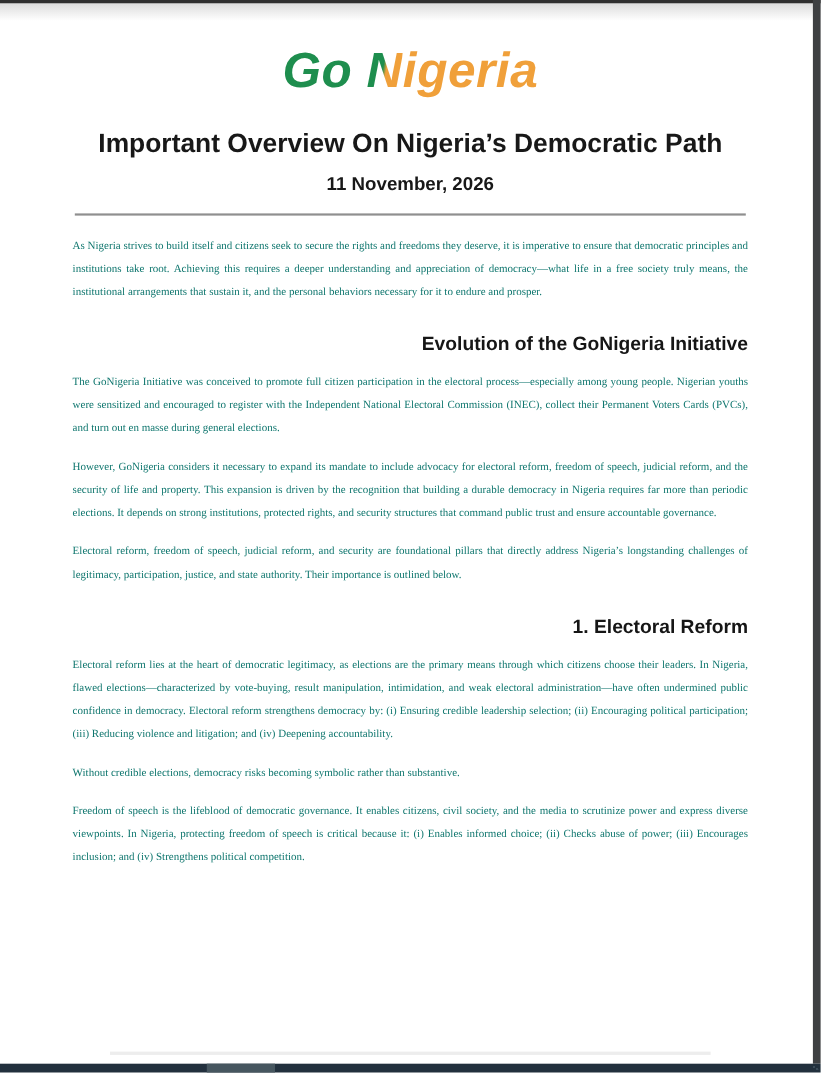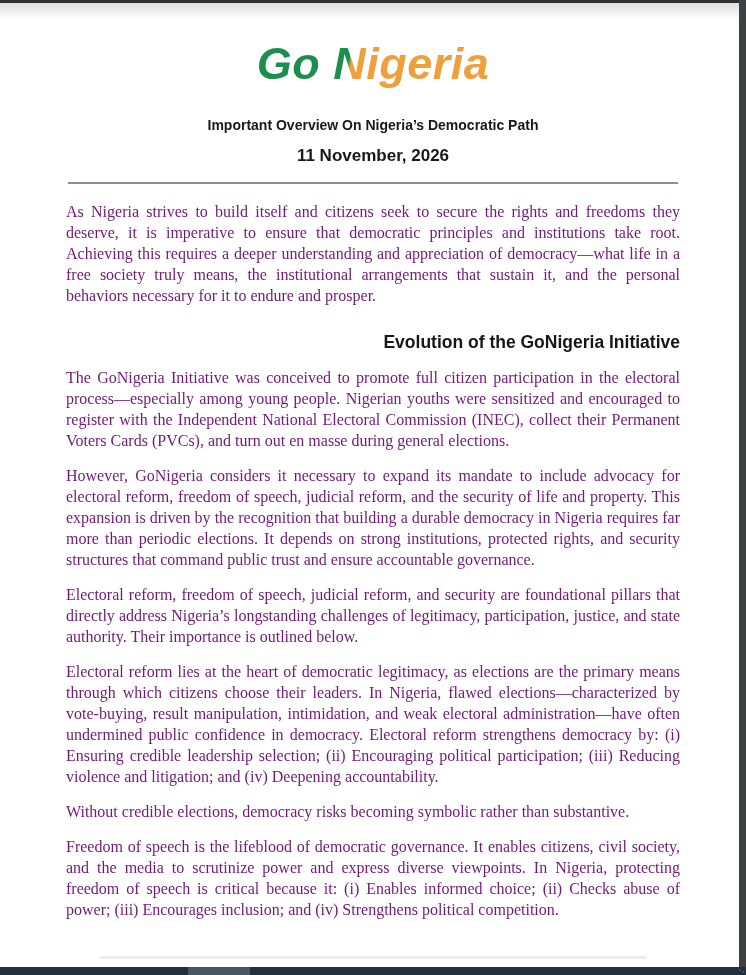--- a/index.html
+++ b/index.html
@@ -72,43 +72,43 @@
     -webkit-background-clip: text;
     background-clip: text;
     color: transparent;
   }
   .logo .lg-orange { color: #f0a03a; }
 
   .doc-title {
     text-align: center;
     font-family: "Liberation Sans", sans-serif;
     font-weight: 700;
-    font-size: 14px;
+    font-size: 24px;
     color: #181818;
     margin-top: 27px;
   }
   .doc-date {
     text-align: center;
     font-family: "Liberation Sans", sans-serif;
     font-weight: 700;
     font-size: 17px;
     color: #181818;
     margin-top: 13px;
   }
   .title-divider {
     border: none;
     border-top: 2px solid #8f8f8f;
     margin: 16px 2px 0 2px;
   }
 
   .doc p {
-    font-size: 16px;
+    font-size: 10px;
     line-height: 21px;
     text-align: justify;
-    color: #701a75;
+    color: #0f766e;
     margin-top: 14px;
   }
   .doc p.first { margin-top: 17px; }
   .doc h2 {
     font-family: "Liberation Sans", sans-serif;
     font-weight: 700;
     font-size: 17.5px;
     color: #161616;
     margin-top: 26px;
     text-align: right;
@@ -130,20 +130,21 @@
 
     <hr class="title-divider">
 
     <p class="first">As Nigeria strives to build itself and citizens seek to secure the rights and freedoms they deserve, it is imperative to ensure that democratic principles and institutions take root. Achieving this requires a deeper understanding and appreciation of democracy—what life in a free society truly means, the institutional arrangements that sustain it, and the personal behaviors necessary for it to endure and prosper.</p>
 
     <h2>Evolution of the GoNigeria Initiative</h2>
     <p>The GoNigeria Initiative was conceived to promote full citizen participation in the electoral process—especially among young people. Nigerian youths were sensitized and encouraged to register with the Independent National Electoral Commission (INEC), collect their Permanent Voters Cards (PVCs), and turn out en masse during general elections.</p>
     <p>However, GoNigeria considers it necessary to expand its mandate to include advocacy for electoral reform, freedom of speech, judicial reform, and the security of life and property. This expansion is driven by the recognition that building a durable democracy in Nigeria requires far more than periodic elections. It depends on strong institutions, protected rights, and security structures that command public trust and ensure accountable governance.</p>
     <p>Electoral reform, freedom of speech, judicial reform, and security are foundational pillars that directly address Nigeria’s longstanding challenges of legitimacy, participation, justice, and state authority. Their importance is outlined below.</p>
 
+    <h2>1. Electoral Reform</h2>
     <p>Electoral reform lies at the heart of democratic legitimacy, as elections are the primary means through which citizens choose their leaders. In Nigeria, flawed elections—characterized by vote-buying, result manipulation, intimidation, and weak electoral administration—have often undermined public confidence in democracy. Electoral reform strengthens democracy by: (i) Ensuring credible leadership selection; (ii) Encouraging political participation; (iii) Reducing violence and litigation; and (iv) Deepening accountability.</p>
     <p>Without credible elections, democracy risks becoming symbolic rather than substantive.</p>
 
     <p>Freedom of speech is the lifeblood of democratic governance. It enables citizens, civil society, and the media to scrutinize power and express diverse viewpoints. In Nigeria, protecting freedom of speech is critical because it: (i) Enables informed choice; (ii) Checks abuse of power; (iii) Encourages inclusion; and (iv) Strengthens political competition.</p>
 
   </div>
 
   <div class="page-bottom-shadow"></div>
 
   <div class="top-edge"></div>

